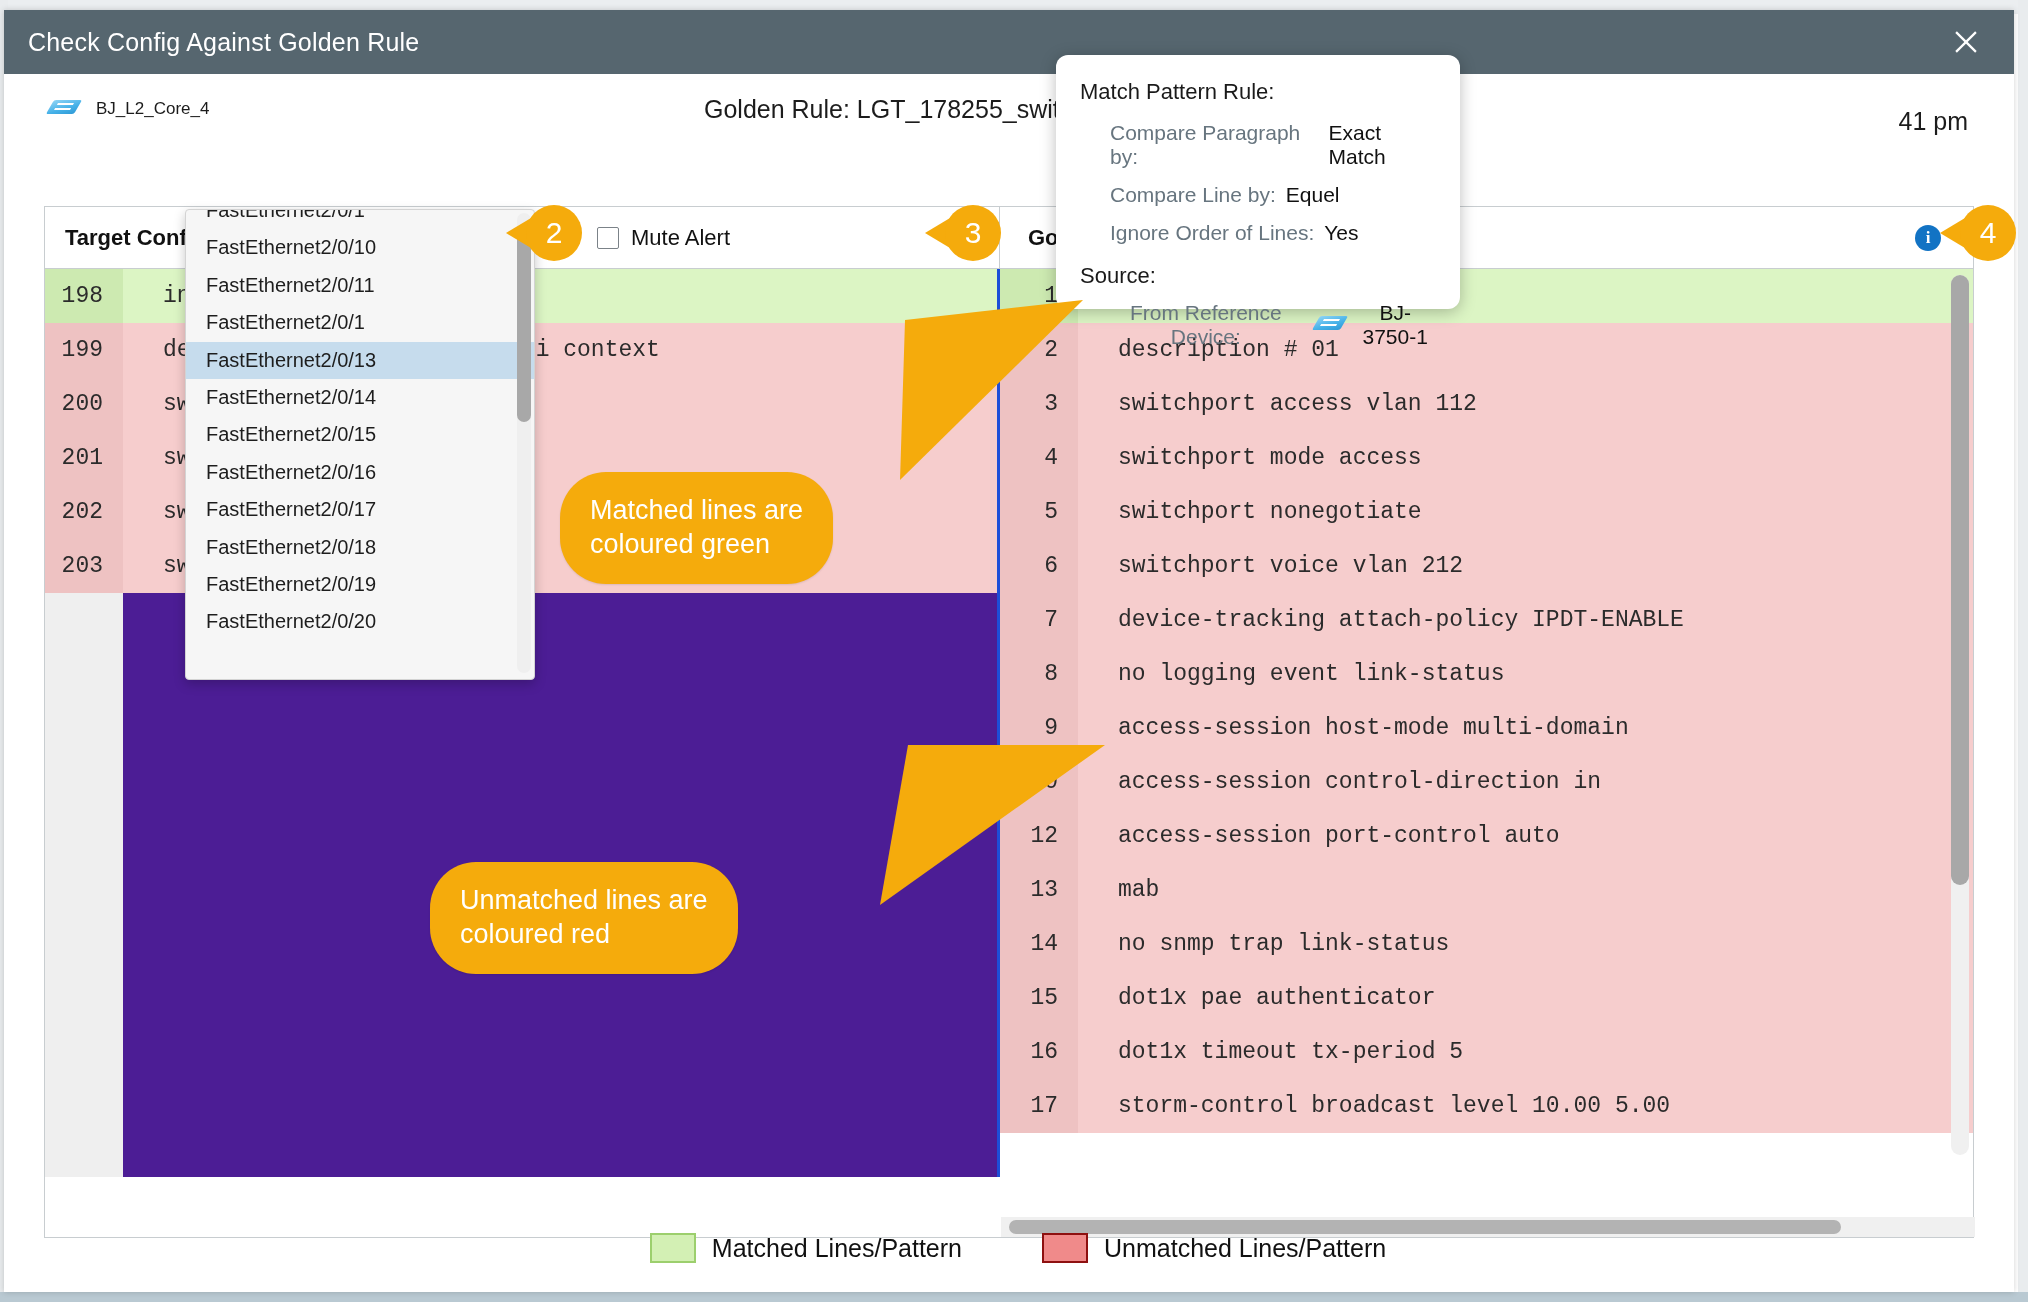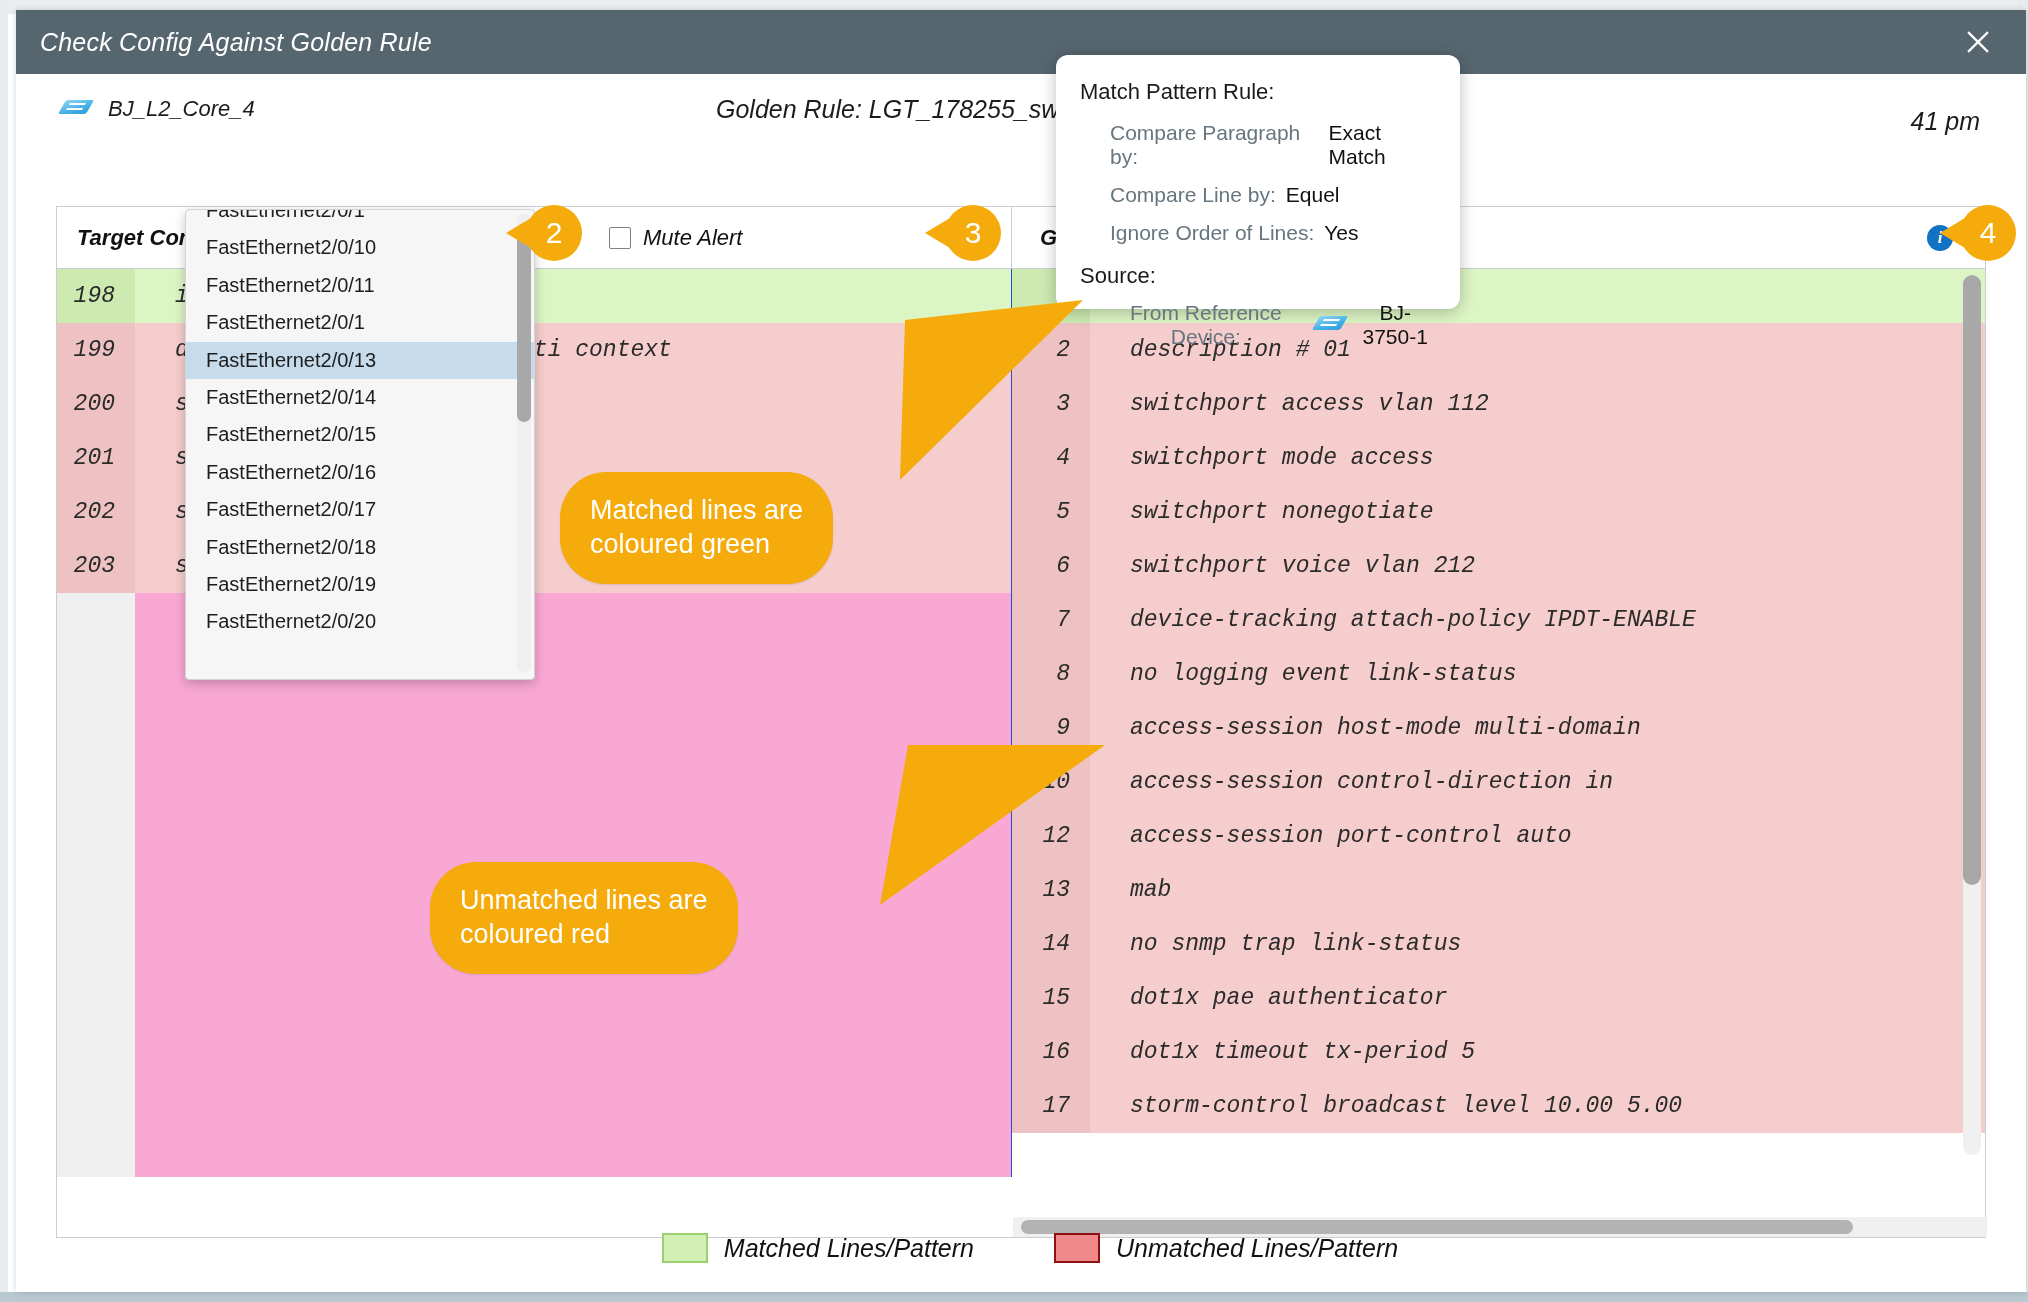--- a/index.html
+++ b/index.html
@@ -11,32 +11,32 @@
   }
   #app{ position:relative; width:2028px; height:1302px; background:#ffffff; }
 
   
   .bg-strip{position:absolute;left:0;top:0;width:2028px;height:14px;background:#ebeef0;}
   .edge-left{position:absolute;left:0;top:0;width:8px;height:1302px;background:#e9ecee;}
   .edge-right{position:absolute;right:0;top:0;width:10px;height:1302px;background:#e9ecee;}
   .edge-bottom{position:absolute;left:0;bottom:0;width:2028px;height:10px;background:#b9c9d2;}
 
   
-  .modal{position:absolute;left:16px;top:10px;width:2010px;height:1282px;background:#fff;
-         box-shadow:0 0 6px rgba(0,0,0,.18);font-style:italic;}
+  .modal{position:absolute;left:4px;top:10px;width:2010px;height:1282px;background:#fff;
+         box-shadow:0 0 6px rgba(0,0,0,.18);}
   .modal-header{height:64px;background:#56666f;display:flex;align-items:center;
                 padding:0 24px;position:relative;}
   .modal-title{color:#fff;font-size:25px;font-weight:400;letter-spacing:.2px;}
   .close-btn{position:absolute;right:28px;top:50%;transform:translateY(-50%);
              width:40px;height:40px;cursor:pointer;display:flex;align-items:center;justify-content:center;}
   .close-btn svg{width:34px;height:34px;}
 
   
   .info-bar{height:70px;display:flex;align-items:center;position:relative;padding:0 24px;}
-  .dev-name{display:flex;align-items:center;gap:14px;margin-left:20px;font-size:22px;color:#1c1c1c;}
+  .dev-name{display:flex;align-items:center;gap:14px;margin-left:20px;font-size:17px;color:#1c1c1c;}
   .sw-icon{display:inline-block;width:34px;height:24px;position:relative;}
   .sw-icon .top{position:absolute;left:2px;top:3px;width:28px;height:14px;
      background:linear-gradient(160deg,#8fd4f5 0%,#45b1e8 60%,#2f9ad6 100%);
      transform:skewX(-30deg);border-radius:2px;}
   .sw-icon .arr{position:absolute;left:8px;top:6px;width:16px;height:7px;
      border-top:2px solid #fff;border-bottom:2px solid #fff;transform:skewX(-30deg);}
   .golden-rule{position:absolute;left:700px;top:50%;transform:translateY(-50%);
                font-size:25px;color:#1c1c1c;white-space:nowrap;}
   .btn-ghost{position:absolute;left:1330px;top:50%;transform:translateY(-50%);
              width:96px;height:52px;background:#e3eaf6;border-radius:6px;}
@@ -59,21 +59,21 @@
   .cb{width:22px;height:22px;border:1.5px solid #7b8288;background:#fff;border-radius:2px;}
   .mute-label{font-size:22px;color:#111;}
   .gc-label{margin-left:28px;}
   .info-dot{position:absolute;right:32px;top:50%;transform:translateY(-50%);
      width:26px;height:26px;border-radius:50%;background:#1273c4;color:#fff;font-size:17px;
      font-weight:bold;display:flex;align-items:center;justify-content:center;
      font-family:"Liberation Serif",serif;cursor:pointer;}
 
   
   .code-row{display:flex;height:908px;}
-  .code-left{width:955px;border-right:1px solid #1d4ed8;position:relative;overflow:hidden;background:#f9a8d4;}
+  .code-left{width:955px;border-right:3px solid #1d4ed8;position:relative;overflow:hidden;background:#4c1d95;}
   .code-right{flex:1;position:relative;overflow:hidden;background:#fff;}
   .cline{display:flex;height:54px;align-items:center;font-family:"Liberation Mono",monospace;
          font-size:23px;color:#2b2b2b;}
   .gut{width:78px;text-align:right;padding-right:20px;flex:none;height:54px;line-height:54px;}
   .ctext{padding-left:40px;white-space:pre;height:54px;line-height:54px;flex:1;}
   .ok .gut{background:#cdeab1;} .ok .ctext{background:#dcf5c4;}
   .bad .gut{background:#eec2c2;} .bad .ctext{background:#f6cdcd;}
   .empty-gut{width:78px;background:#efefef;}
 
   .vscroll{position:absolute;right:4px;top:6px;width:18px;height:880px;background:#f0f0f0;border-radius:9px;}

